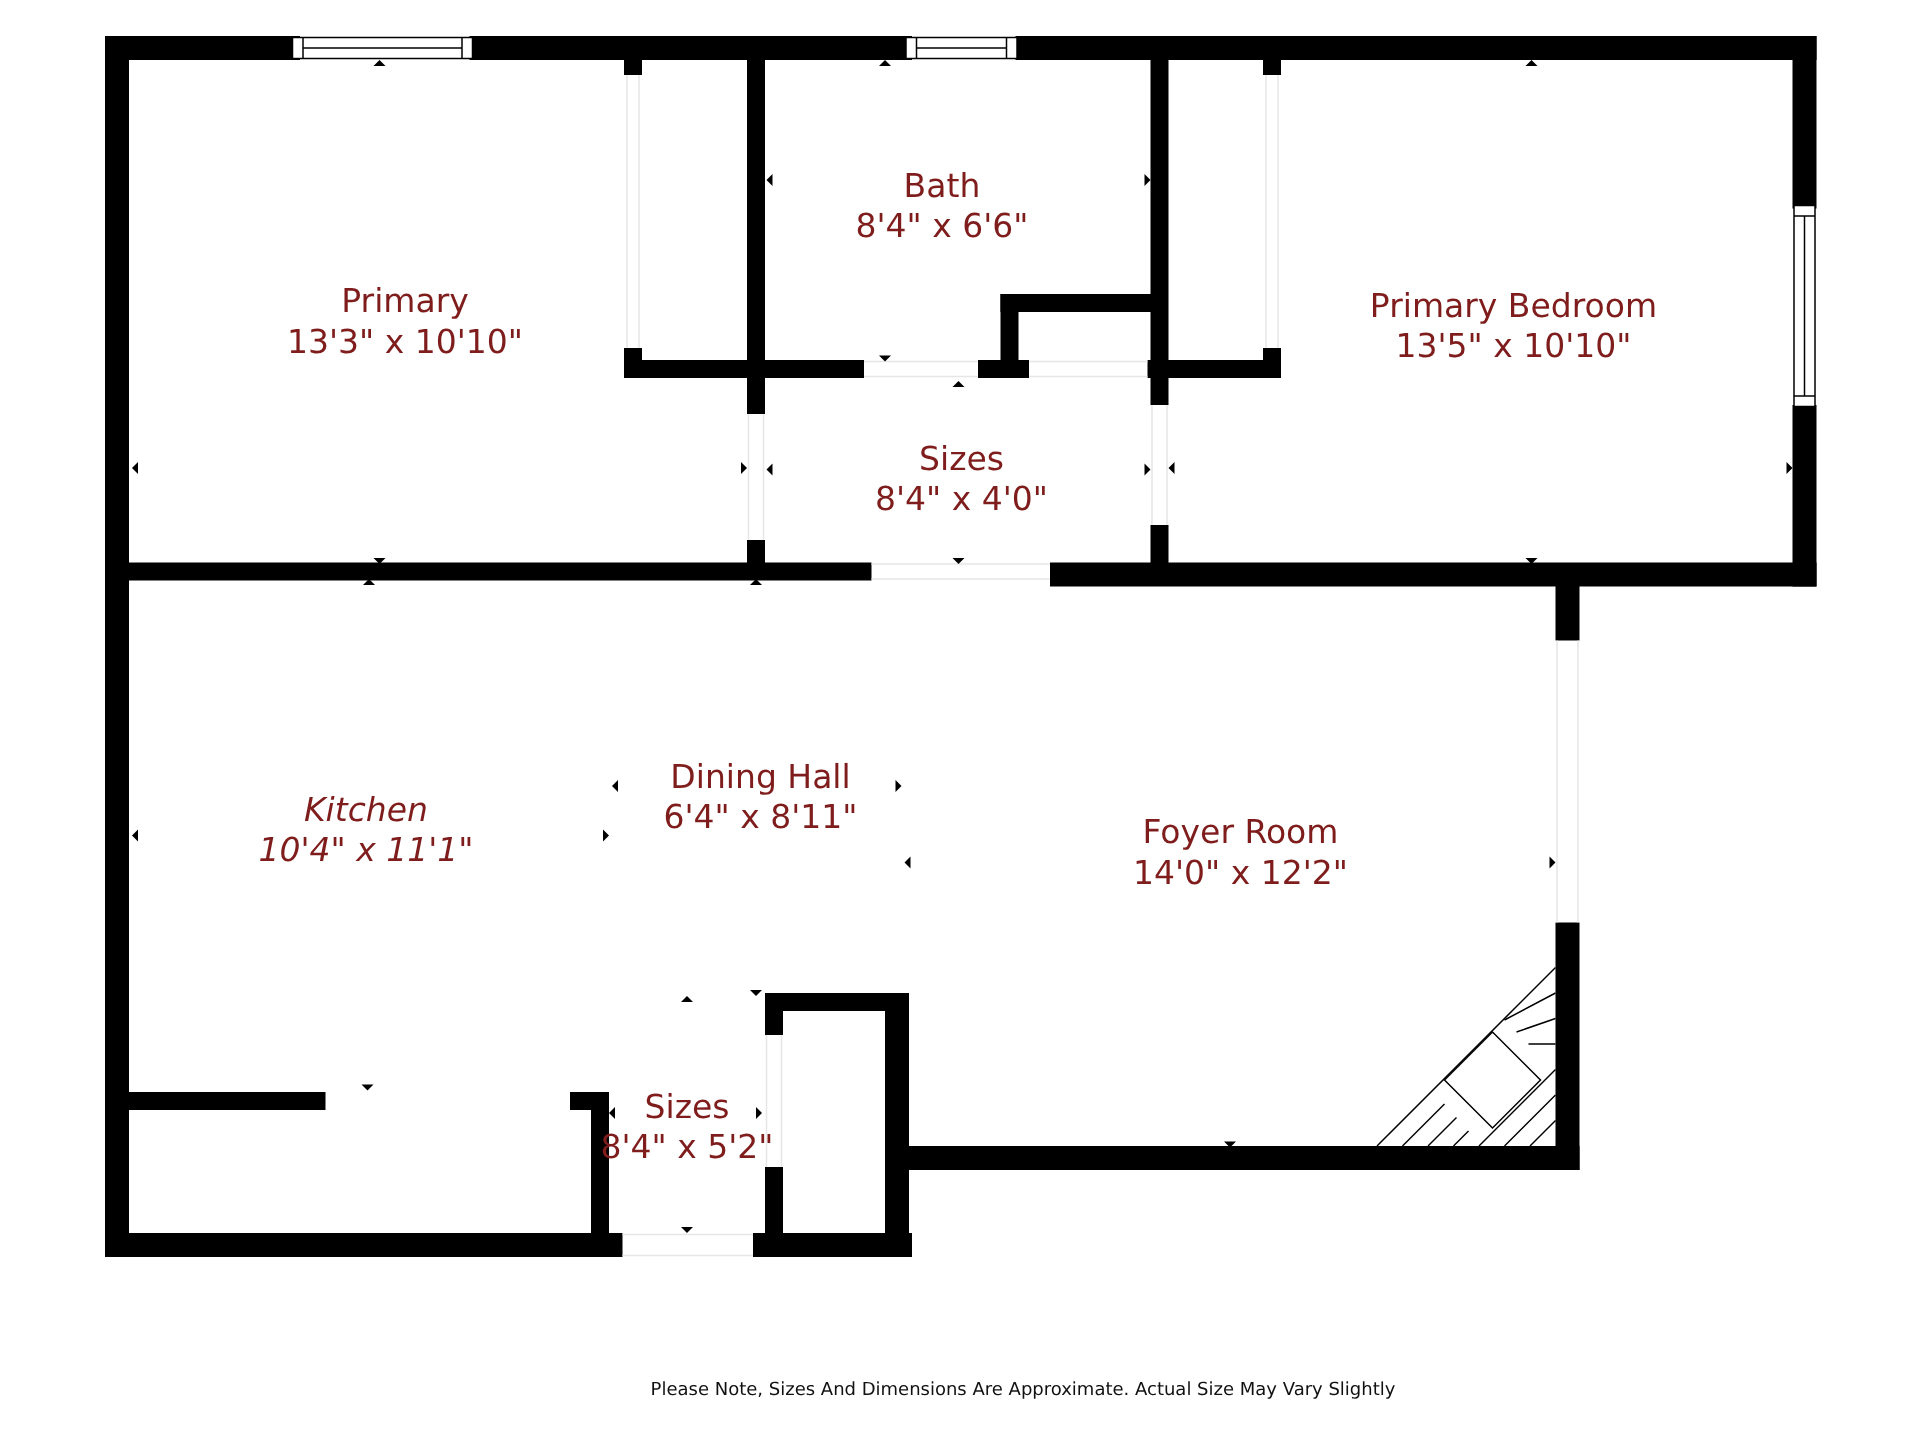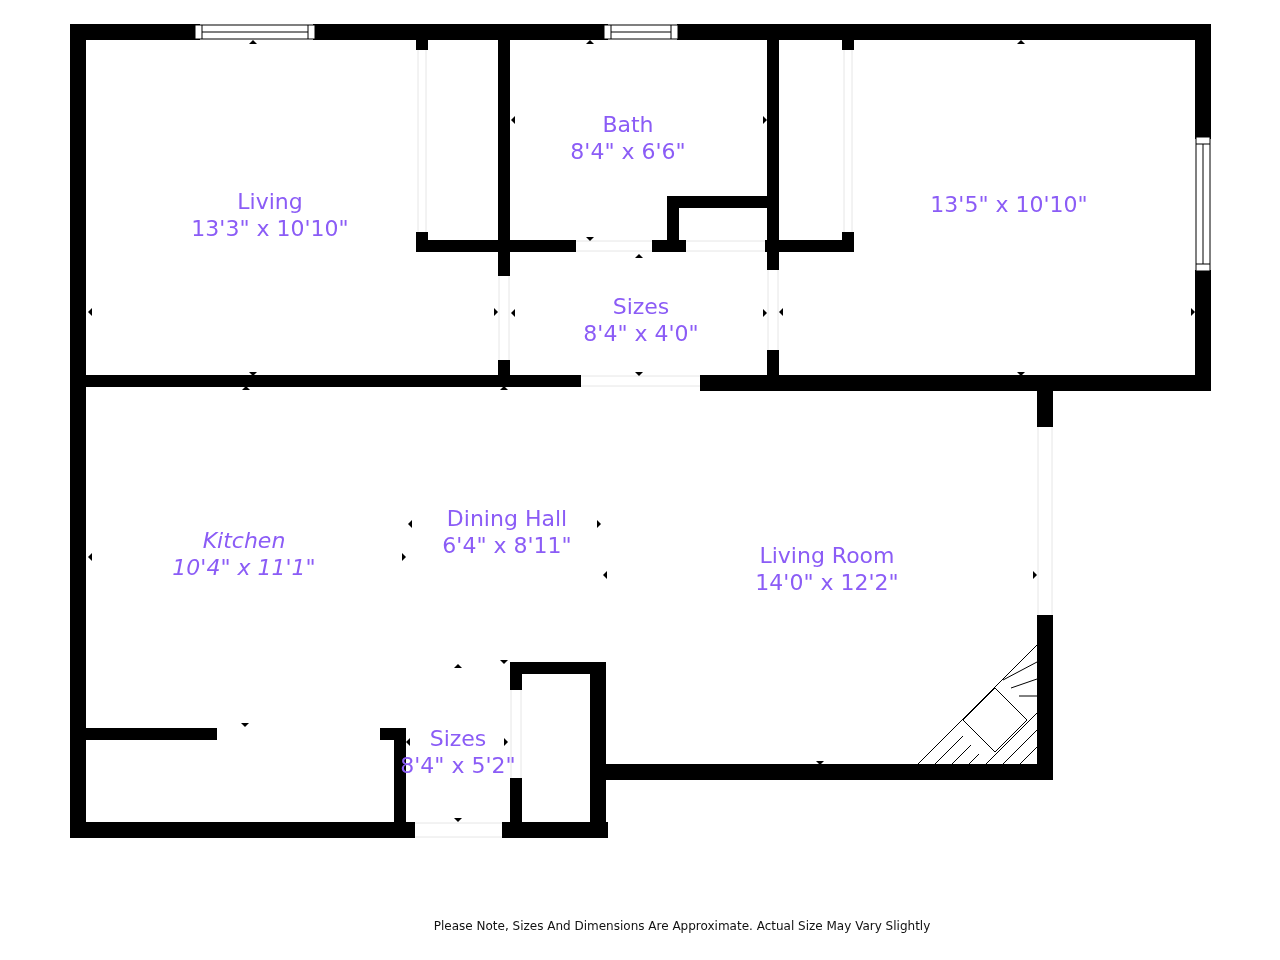--- a/index.html
+++ b/index.html
@@ -1,18 +1,18 @@
 <!DOCTYPE html>
 <html><head>
 <meta charset="utf-8">
 <style>
   html, body { margin: 0; padding: 0; background: #ffffff; }
   body { width: 1280px; height: 960px; position: relative; overflow: hidden; font-family: "DejaVu Sans", sans-serif; }
   #plan { position: absolute; left: 0; top: 0; width: 1280px; height: 960px; }
-  .room-label { position: absolute; text-align: center; color: #8b5cf6; font-size: 22px; line-height: 27px; white-space: nowrap; transform: translateX(-50%); }
+  .room-label { position: absolute; text-align: center; color: #7f1d1d; font-size: 22px; line-height: 27px; white-space: nowrap; transform: translateX(-50%); }
   .room-label span { display: block; }
   .footnote { position: absolute; left: 0; width: 1280px; top: 919px; text-align: center; font-size: 12px; color: #111111; padding-left: 42px; }
 </style>
 </head>
 <body>
 
 <svg id="plan" viewBox="0 0 1280 960" xmlns="http://www.w3.org/2000/svg">
 
   <g fill="#000">
 
@@ -153,44 +153,45 @@
     <polygon points="454,668 462,668 458,664"></polygon>
     <polygon points="500,660 508,660 504,664"></polygon>
     <polygon points="241,723 249,723 245,727"></polygon>
     <polygon points="406,742 410,738 410,746"></polygon>
     <polygon points="508,742 504,738 504,746"></polygon>
     <polygon points="454,818 462,818 458,822"></polygon>
   </g>
 </svg>
 
 <div class="room-label" style="left:270px; top:188px;">
-  <span>Living</span>
+  <span>Primary</span>
   <span>13'3" x 10'10"</span>
 </div>
 <div class="room-label" style="left:628px; top:111px;">
   <span>Bath</span>
   <span>8'4" x 6'6"</span>
 </div>
 <div class="room-label" style="left:1009px; top:191px;">
+  <span>Primary Bedroom</span>
   <span>13'5" x 10'10"</span>
 </div>
 <div class="room-label" style="left:641px; top:293px;">
   <span>Sizes</span>
   <span>8'4" x 4'0"</span>
 </div>
 <div class="room-label" style="left:244px; top:527px;font-style:italic;">
   <span>Kitchen</span>
   <span>10'4" x 11'1"</span>
 </div>
 <div class="room-label" style="left:507px; top:505px;">
   <span>Dining Hall</span>
   <span>6'4" x 8'11"</span>
 </div>
 <div class="room-label" style="left:827px; top:542px;">
-  <span>Living Room</span>
+  <span>Foyer Room</span>
   <span>14'0" x 12'2"</span>
 </div>
 <div class="room-label" style="left:458px; top:725px; width:116px; overflow:hidden; text-align:center;">
   <span>Sizes</span>
   <span style="margin-left:-12px; margin-right:-12px;">8'4" x 5'2"</span>
 </div>
 
 <div class="footnote">Please Note, Sizes And Dimensions Are Approximate. Actual Size May Vary Slightly</div>
 
 </body></html>

